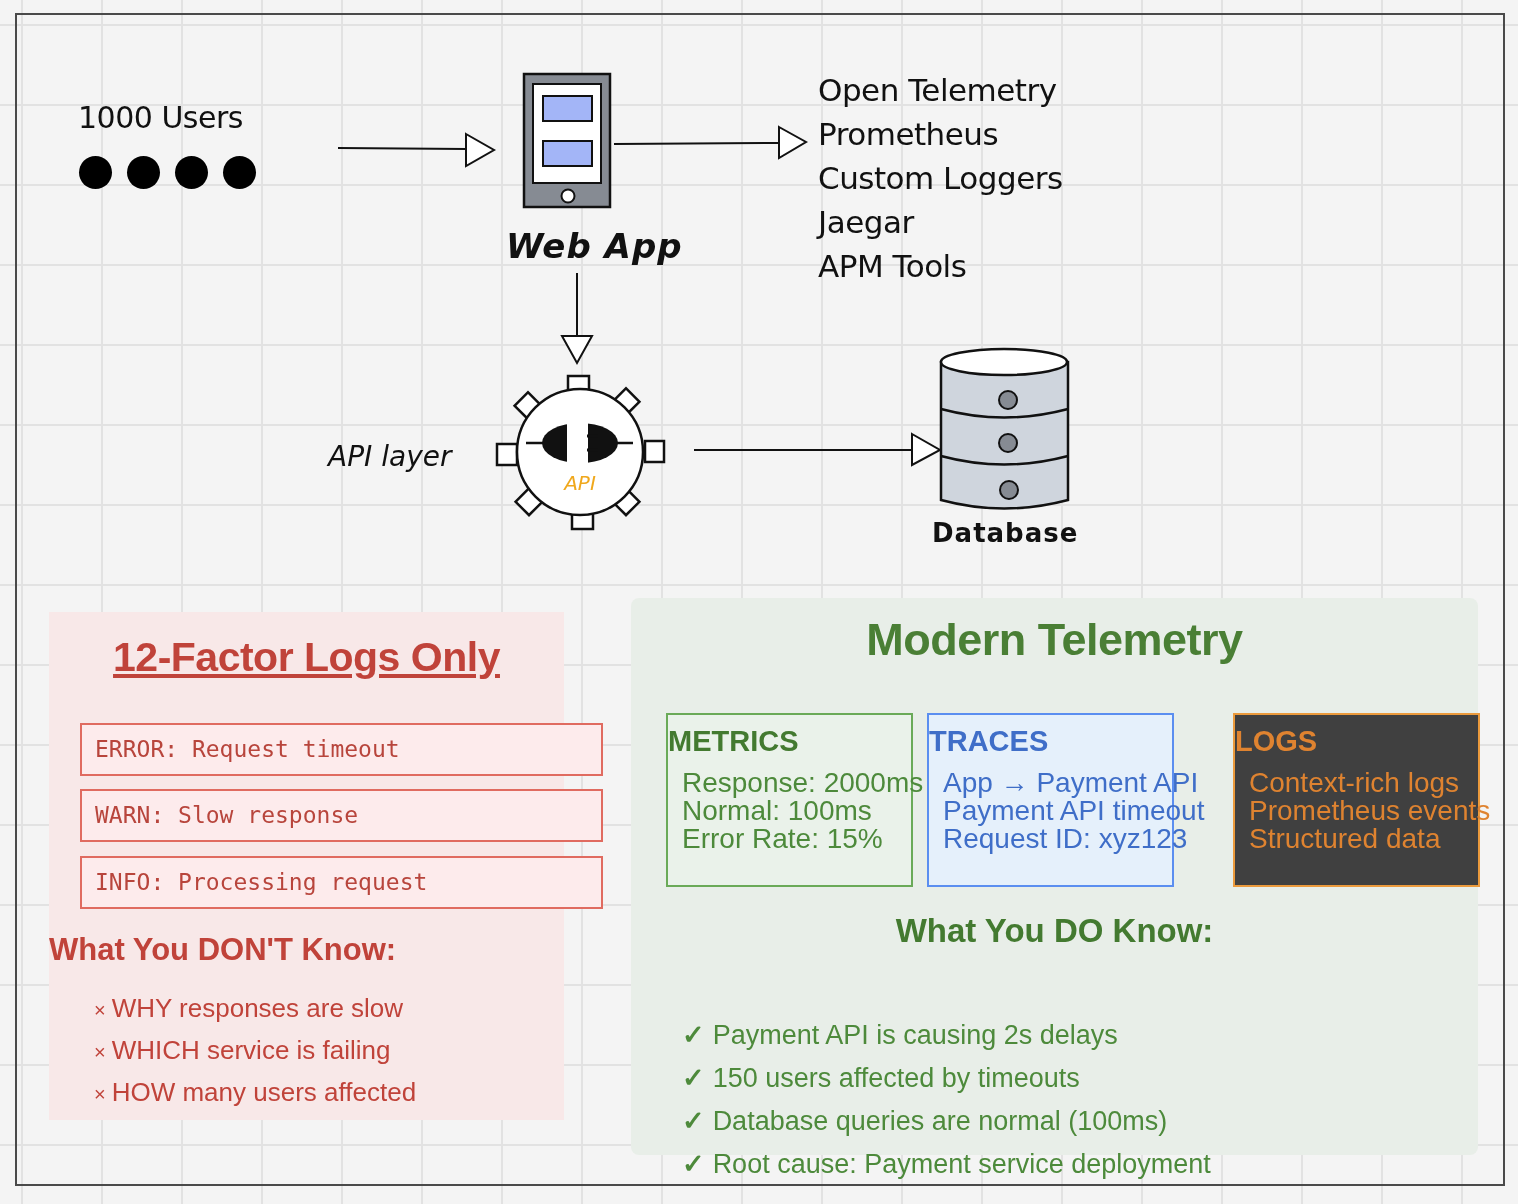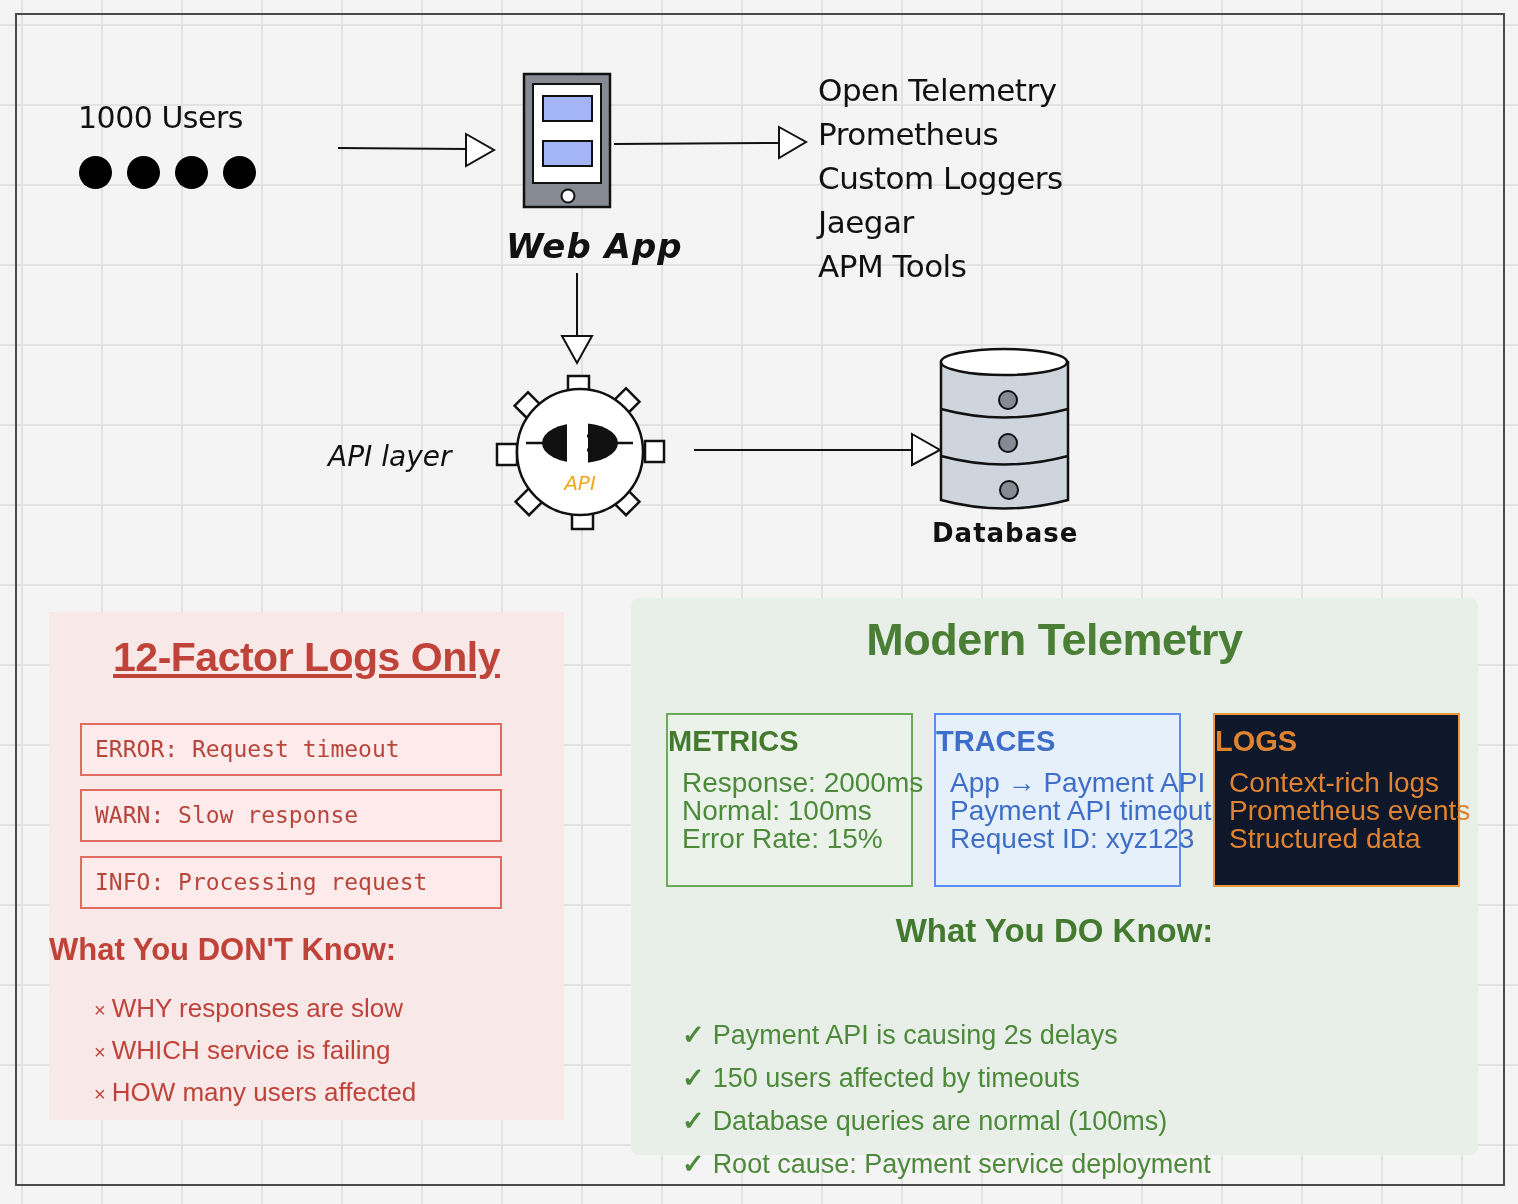--- a/index.html
+++ b/index.html
@@ -30,21 +30,21 @@
   
   .panel-red {
     position: absolute; left: 49px; top: 612px; width: 515px; height: 508px;
     background: #f8e8e8; box-sizing: border-box;
   }
   .panel-red .title {
     position: absolute; left: 0; right: 0; top: 22px; text-align: center;
     font-size: 41px; font-weight: bold; color: #c0433a; letter-spacing: -0.5px; text-decoration: underline;
   }
   .logbox {
-    position: absolute; left: 31px; width: 422px; height: 53px;
+    position: absolute; left: 31px; width: 523px; height: 53px;
     border: 2.5px solid #e06b60; background: #fdebec; box-sizing: border-box;
     font-family: "DejaVu Sans Mono", monospace; font-size: 23px; color: #b8453c;
     padding-left: 13px; line-height: 48px; white-space: nowrap;
   }
   .panel-red .subtitle {
     position: absolute; left: 0; right: 0; top: 320px; 
     font-size: 31px; font-weight: bold; color: #c0433a;
   }
   .dont-list { position: absolute; left: 45px; top: 376px; }
   .dont-item { font-size: 26px; color: #c0433a; line-height: 40px; white-space: nowrap; }
@@ -60,23 +60,23 @@
     font-size: 45px; font-weight: bold; color: #4a7f35; letter-spacing: -0.5px;
   }
   .card {
     position: absolute; top: 115px; width: 247px; height: 174px;
     border: 2.5px solid; box-sizing: border-box; padding: 10px 0 0 14px;
   }
   .card .card-title { font-size: 29px; font-weight: bold; margin-left: -14px; margin-bottom: 11px; }
   .card .line { font-size: 28px; line-height: 28px; white-space: nowrap; }
   .card.metrics { left: 35px; border-color: #6aaa58; background: #eaf2ea; color: #4d8a3b; }
   .card.metrics .card-title { color: #437a30; }
-  .card.traces { left: 303px; border-color: #5b8ef0; background: #e5f0fb; color: #3f6ec8; }
+  .card.traces { left: 296px; border-color: #5b8ef0; background: #e5f0fb; color: #3f6ec8; }
   .card.traces .card-title { color: #3f6ec8; }
-  .card.logs { left: 582px; border-color: #eb9a3c; background: #0f172a; color: #df8330; }
+  .card.logs { left: 602px; border-color: #eb9a3c; background: #404040; color: #df8330; }
   .card.logs .card-title { color: #df8330; }
   .panel-green .subtitle {
     position: absolute; left: 0; right: 0; top: 314px; text-align: center;
     font-size: 33px; font-weight: bold; color: #437a30;
   }
   .do-list { position: absolute; left: 51px; top: 373px; margin-top: 43px; }
   .do-item { font-size: 27px; color: #4d8a3b; line-height: 43px; white-space: nowrap; }
   .do-item .mark { margin-right: 8px; font-weight: bold; }
 </style>
 </head>

